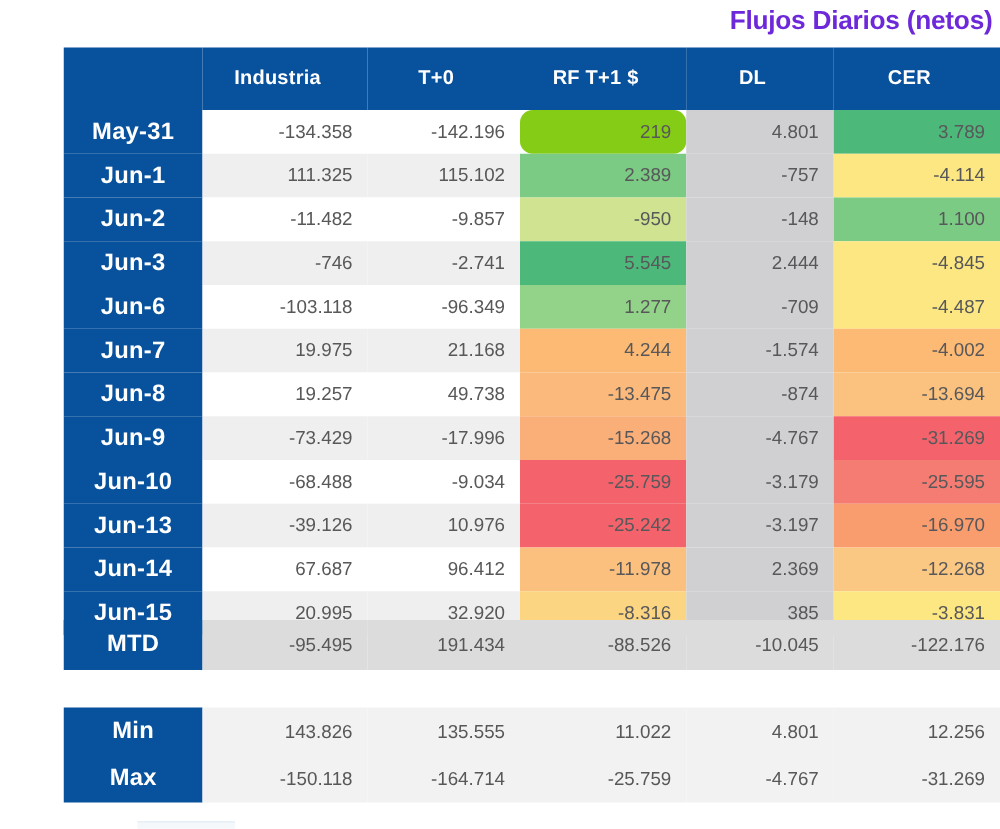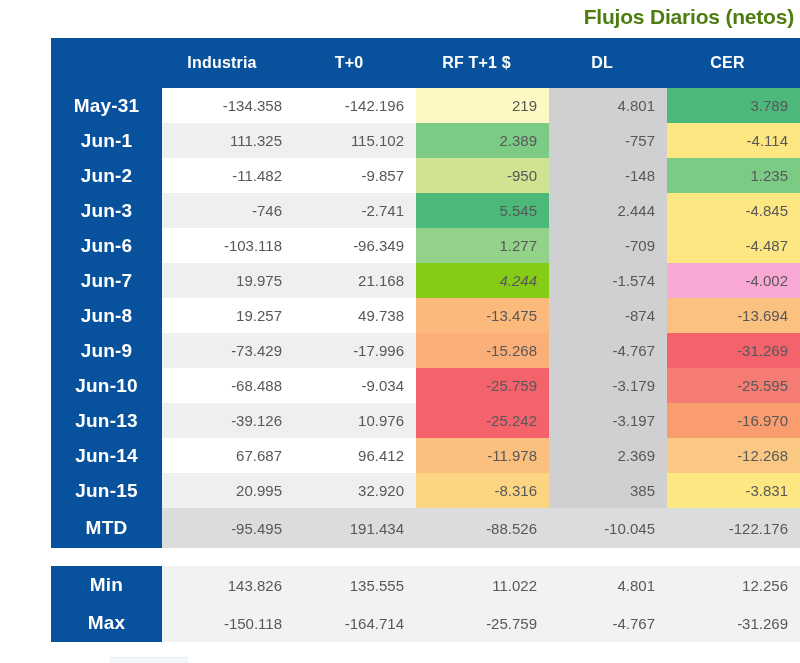--- a/index.html
+++ b/index.html
@@ -23,39 +23,39 @@
     height: 33px;
     display: flex;
     align-items: center;
     justify-content: flex-end;
     padding-right: 6px;
     box-sizing: border-box;
   }
   #page-title {
     font-size: 21px;
     font-weight: bold;
-    color: #4d7c0f;
+    color: #6d28d9;
     letter-spacing: -0.2px;
     white-space: nowrap;
   }
 
   .table-block {
     position: absolute;
     border-collapse: collapse;
     table-layout: fixed;
   }
 
   #daily-table {
     left: 51px;
     top: 38px;
     width: 749px;
   }
   #mtd-table {
     left: 51px;
-    top: 508px;
+    top: 496px;
     width: 749px;
   }
   #minmax-table {
     left: 51px;
     top: 566px;
     width: 749px;
   }
 
   col.c-label { width: 111px; }
   col.c-ind   { width: 132px; }
@@ -153,39 +153,39 @@
       <th>RF T+1 $</th>
       <th>DL</th>
       <th>CER</th>
     </tr>
   </thead>
   <tbody id="daily-body">
       <tr class="odd">
         <td class="row-label">May-31</td>
         <td class="val plain">-134.358</td>
         <td class="val plain">-142.196</td>
-        <td class="val" style="background: #fef9c3;">219</td>
+        <td class="val" style="background: #84cc16; border-radius: 10px;">219</td>
         <td class="val dl-cell">4.801</td>
         <td class="val" style="background: rgb(76, 185, 123);">3.789</td>
       </tr>
       <tr class="even">
         <td class="row-label">Jun-1</td>
         <td class="val plain">111.325</td>
         <td class="val plain">115.102</td>
         <td class="val" style="background: rgb(123, 203, 132);">2.389</td>
         <td class="val dl-cell">-757</td>
         <td class="val" style="background: rgb(252, 231, 131);">-4.114</td>
       </tr>
       <tr class="odd">
         <td class="row-label">Jun-2</td>
         <td class="val plain">-11.482</td>
         <td class="val plain">-9.857</td>
         <td class="val" style="background: rgb(207, 227, 145);">-950</td>
         <td class="val dl-cell">-148</td>
-        <td class="val" style="background: rgb(123, 203, 132);">1.235</td>
+        <td class="val" style="background: rgb(123, 203, 132);">1.100</td>
       </tr>
       <tr class="even">
         <td class="row-label">Jun-3</td>
         <td class="val plain">-746</td>
         <td class="val plain">-2.741</td>
         <td class="val" style="background: rgb(76, 185, 123);">5.545</td>
         <td class="val dl-cell">2.444</td>
         <td class="val" style="background: rgb(252, 231, 131);">-4.845</td>
       </tr>
       <tr class="odd">
@@ -193,23 +193,23 @@
         <td class="val plain">-103.118</td>
         <td class="val plain">-96.349</td>
         <td class="val" style="background: rgb(147, 211, 137);">1.277</td>
         <td class="val dl-cell">-709</td>
         <td class="val" style="background: rgb(252, 231, 131);">-4.487</td>
       </tr>
       <tr class="even">
         <td class="row-label">Jun-7</td>
         <td class="val plain">19.975</td>
         <td class="val plain">21.168</td>
-        <td class="val" style="background: #84cc16; font-style: italic;">4.244</td>
+        <td class="val" style="background: #fdba74;">4.244</td>
         <td class="val dl-cell">-1.574</td>
-        <td class="val" style="background: #f9a8d4;">-4.002</td>
+        <td class="val" style="background: #fdba74;">-4.002</td>
       </tr>
       <tr class="odd">
         <td class="row-label">Jun-8</td>
         <td class="val plain">19.257</td>
         <td class="val plain">49.738</td>
         <td class="val" style="background: rgb(251, 185, 124);">-13.475</td>
         <td class="val dl-cell">-874</td>
         <td class="val" style="background: rgb(250, 194, 126);">-13.694</td>
       </tr>
       <tr class="even">

